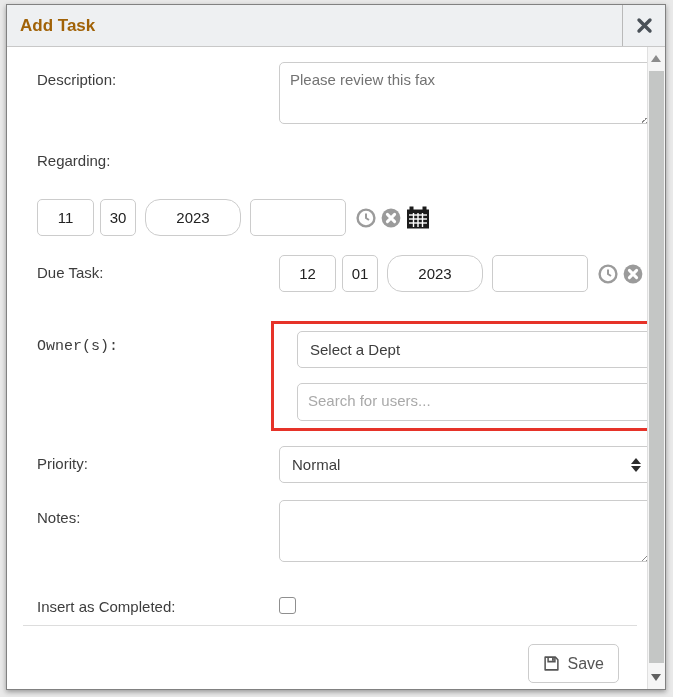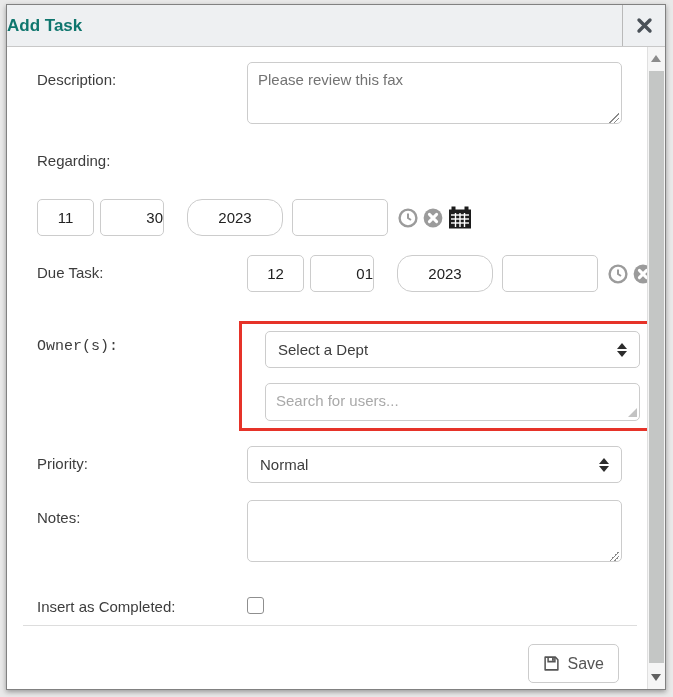--- a/index.html
+++ b/index.html
@@ -11,36 +11,36 @@
     background:#ffffff; border:1px solid #818181;
     box-shadow:0 2px 5px rgba(0,0,0,.35);
   }
 
   
   .modal-header {
     height:42px; background:#eef0f2; border-bottom:1px solid #c8c8c8;
     display:flex; align-items:stretch;
   }
   .modal-title {
-    flex:1; display:flex; align-items:center; 
-    font-size:17px; font-weight:bold; color:#0f766e;
+    flex:1; display:flex; align-items:center; padding-left:13px;
+    font-size:17px; font-weight:bold; color:#a16207;
   }
   .close-cell {
     width:43px; border-left:1px solid #b9b9b9;
     display:flex; align-items:center; justify-content:center; cursor:pointer;
   }
 
   
   .modal-body {
     position:absolute; top:42px; left:0; right:0; bottom:0;
     background:#fff; overflow:hidden;
   }
   .content { position:absolute; top:0; left:0; right:20px; bottom:0; padding:15px 0 0 30px; }
 
-  .form-row { display:flex; align-items:flex-start; }
+  .form-row { display:flex; align-items:flex-start;gap:32px; }
   .form-label {
     width:210px; flex:0 0 210px; padding-top:9px;
     font-size:15px; color:#3d3d3d;
   }
   .field-col { flex:1; }
 
   .txtarea-wrap { position:relative; width:375px; }
   textarea.field {
     width:375px; height:62px; resize:none; outline:none;
     border:1px solid #ccc; border-radius:5px;
@@ -61,21 +61,21 @@
   }
 
   
   .date-row { display:flex; align-items:center; }
   input.dbox {
     height:37px; border:1px solid #ccc; border-radius:5px; outline:none;
     text-align:center; font-size:15px; color:#222;
     font-family:"Liberation Sans",sans-serif; background:#fff;
   }
   .dbox.mm { width:57px; margin-right:6px;text-align:center; }
-  .dbox.dd { width:64px; margin-right:23px;text-align:right; }
+  .dbox.dd { width:36px; margin-right:9px; }
   .dbox.yy { width:96px; margin-right:9px;border-radius:15px; }
   .dbox.tt { width:96px; margin-right:10px; text-align:left; padding-left:8px; }
   .icon-btn { display:inline-flex; align-items:center; margin-right:5px; cursor:pointer; }
 
   
   .select {
     width:375px; height:37px; border:1px solid #ccc; border-radius:5px;
     background:#fff; display:flex; align-items:center; padding:0 12px;
     font-size:15px; color:#3d3d3d; cursor:pointer;
   }

